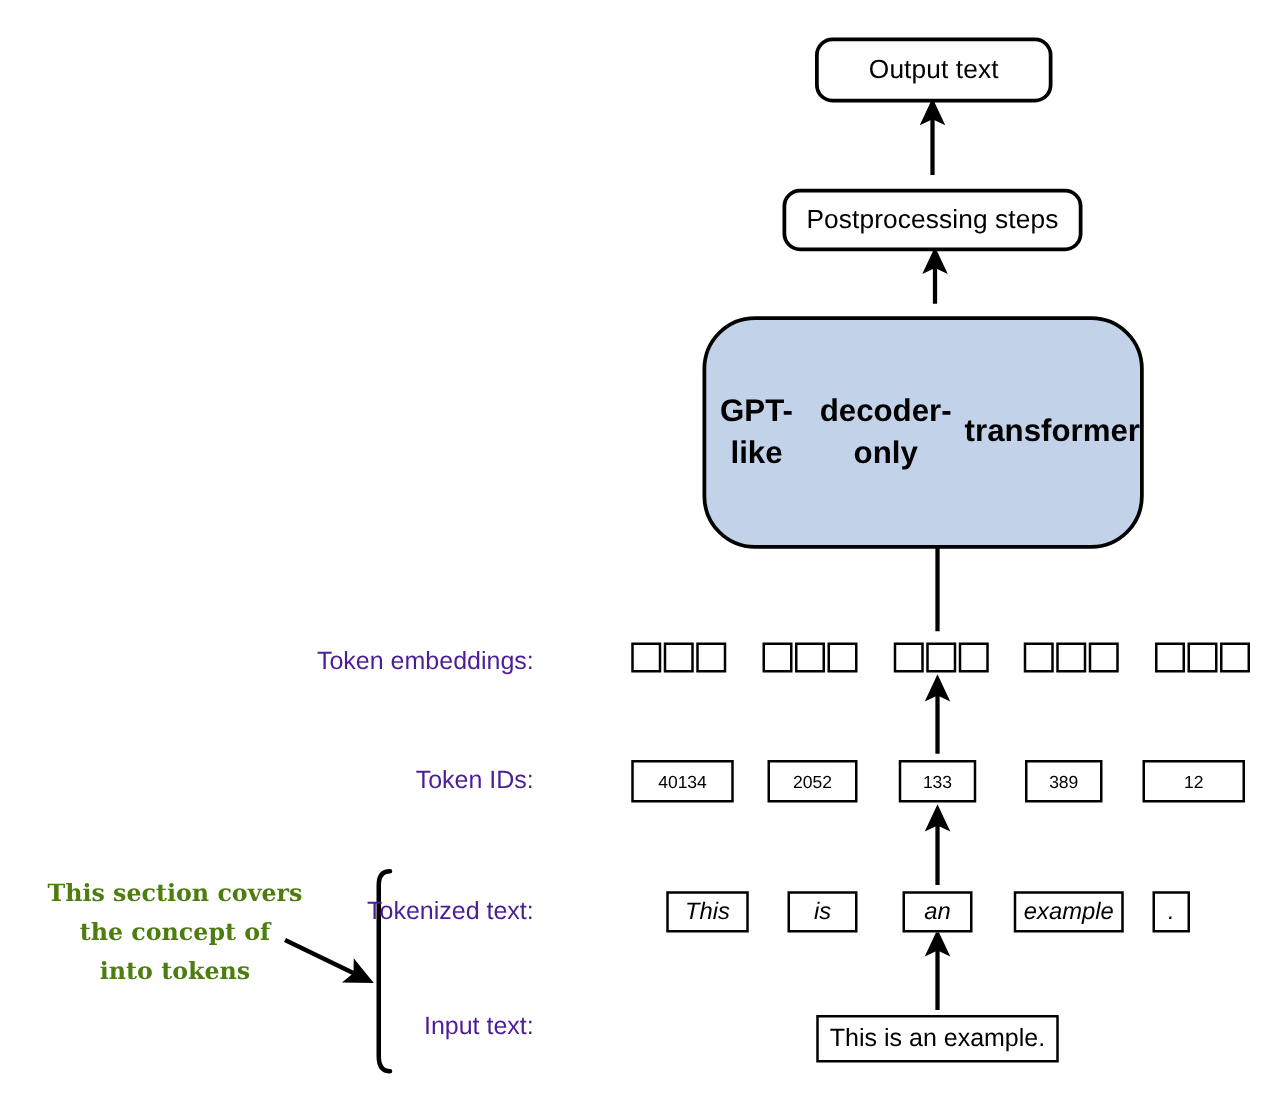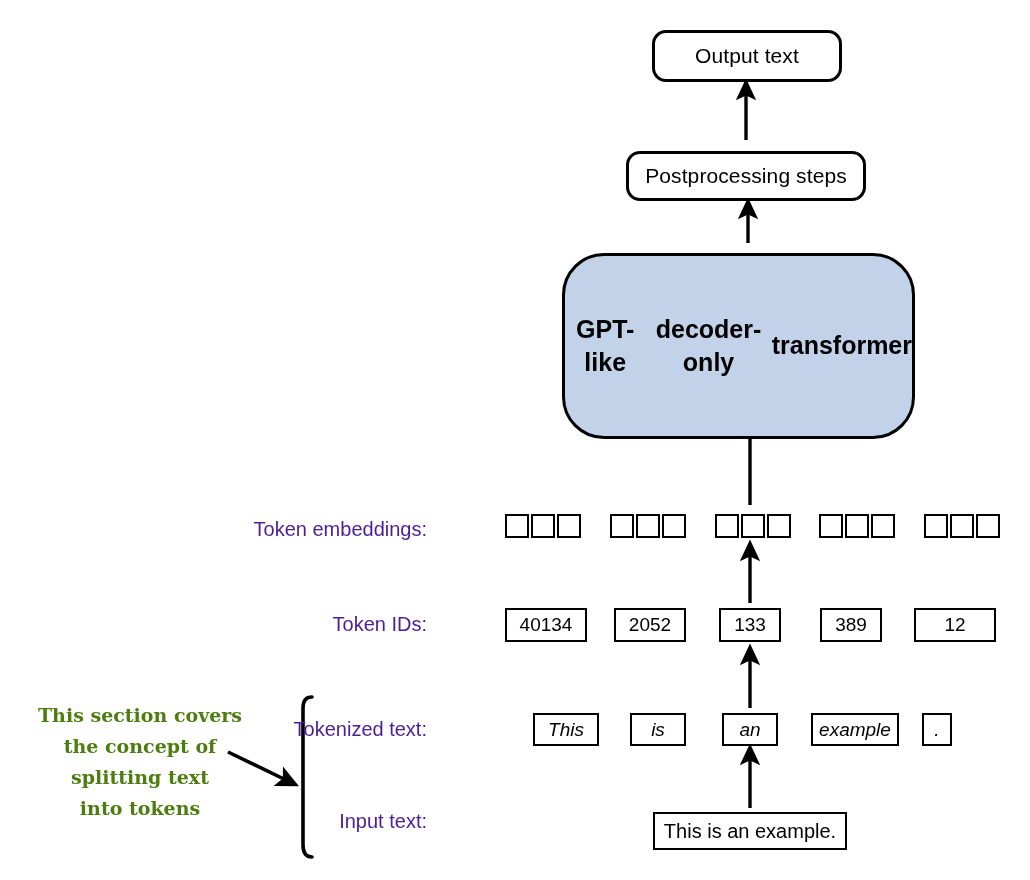--- a/index.html
+++ b/index.html
@@ -104,21 +104,21 @@
   .id-box {
     position: absolute;
     top: 0;
     height: 34px;
     border: 2.5px solid #000;
     background: #fff;
     box-sizing: border-box;
     display: flex;
     align-items: center;
     justify-content: center;
-    font-size: 19px;
+    font-size: 14px;
   }
 
   
   #tok-row {
     position: absolute;
     left: 503px;
     top: 713px;
     width: 500px;
     height: 33px;
   }
@@ -286,17 +286,16 @@
       </div>
     </div>
 
   <div id="input-text-box">
     <span>This is an example.</span>
   </div>
 
   <div id="annotation">
     <span class="aline">This section covers</span>
     <span class="aline">the concept of</span>
-    <span class="aline">splitting text</span>
     <span class="aline">into tokens</span>
   </div>
 
 </div>
 
 </body></html>

